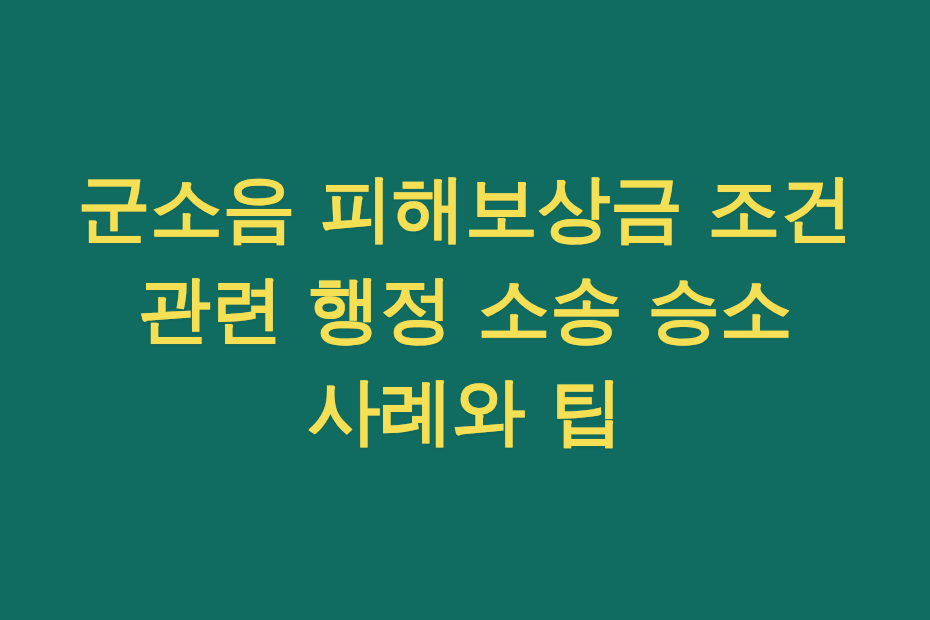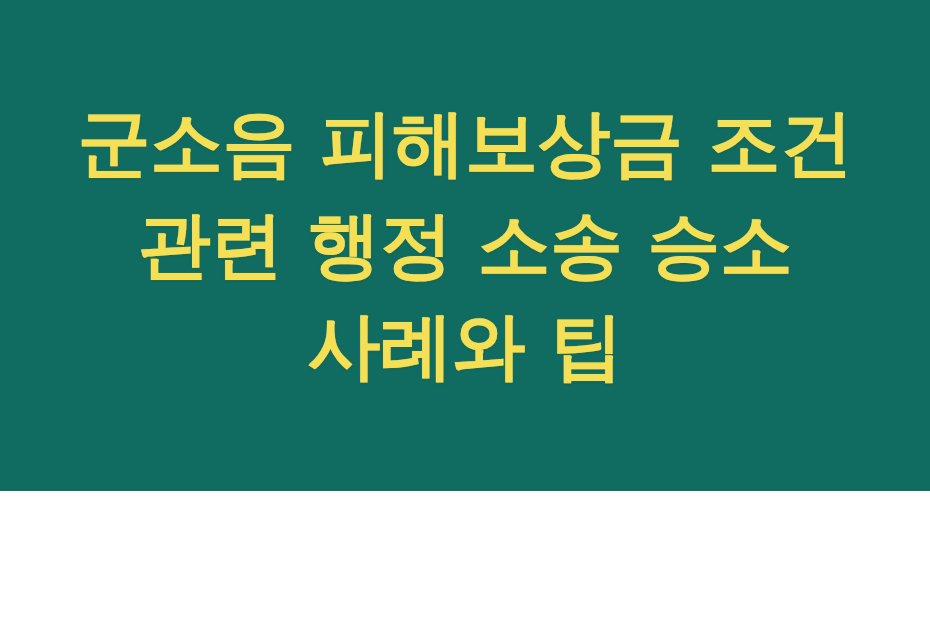--- a/index.html
+++ b/index.html
@@ -11,21 +11,21 @@
   body {
     width: 930px;
     height: 620px;
     overflow: hidden;
     font-family: "Liberation Sans", "DejaVu Sans", sans-serif;
   }
 
   .card {
     position: relative;
     width: 930px;
-    height: 491px;
+    height: 620px;
     box-sizing: border-box;
     display: flex;
     align-items: center;
     justify-content: center;
     background: #106b61;
   }
 
   .title-block {
     width: 800px;
     padding: 0 10px;

